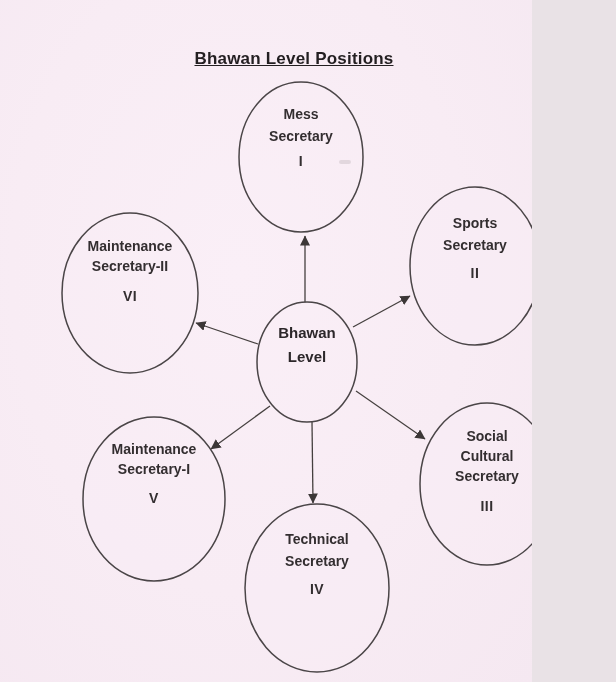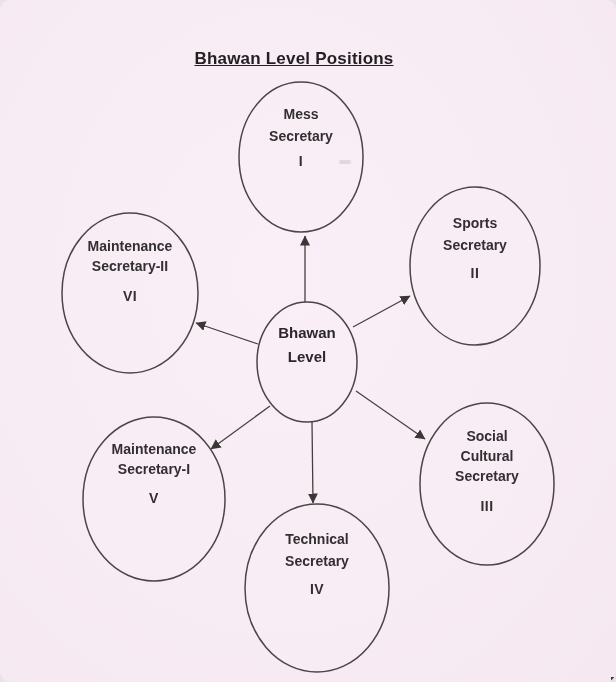--- a/index.html
+++ b/index.html
@@ -2,26 +2,25 @@
 <html><head>
 <meta charset="utf-8">
 <style>
   html, body {
     margin: 0;
     padding: 0;
     background: #e9e2e6;
   }
   .page {
     position: relative;
-    width: 616px;
+    width: 532px;
     height: 682px;
     background: radial-gradient(ellipse at 45% 40%, #faeff7 0%, #f8ecf4 55%, #f5e8f1 100%);
     overflow: hidden;
     font-family: "Liberation Sans", sans-serif;
-    border-radius: 11px;
   }
   .title {
     position: absolute;
     top: 49px;
     left: -14px;
     width: 616px;
     text-align: center;
     font-size: 17px;
     font-weight: bold;
     color: #231f21;

